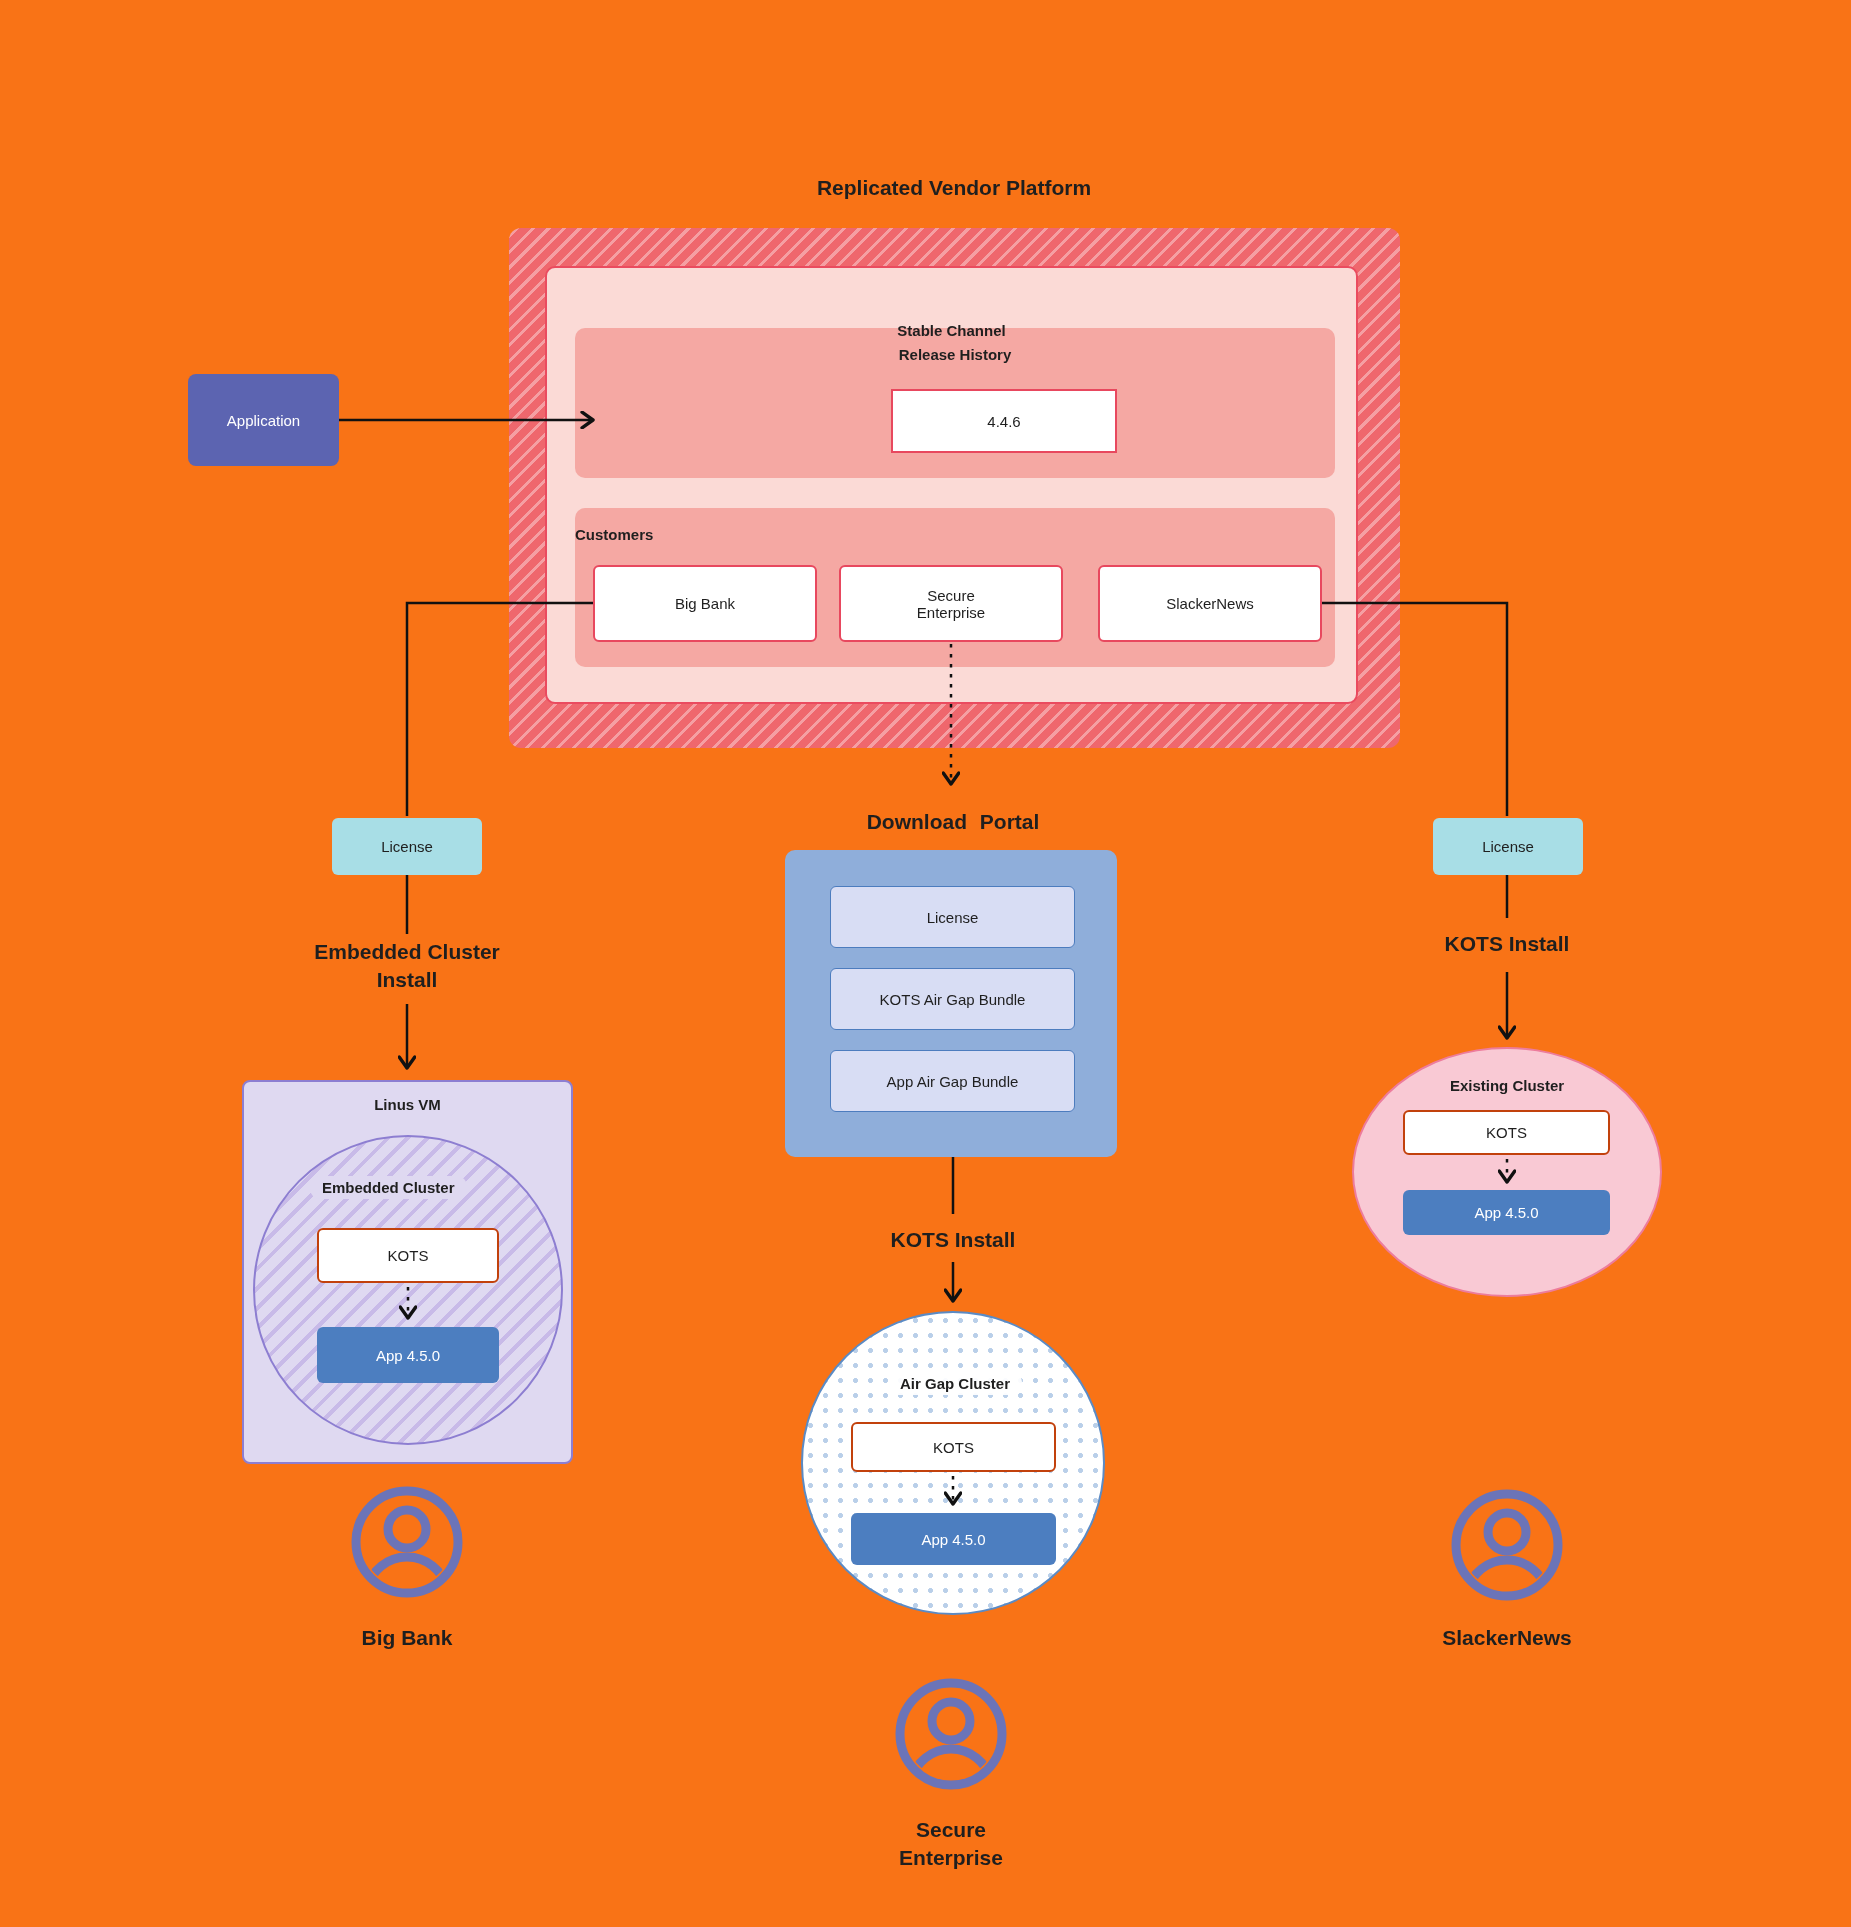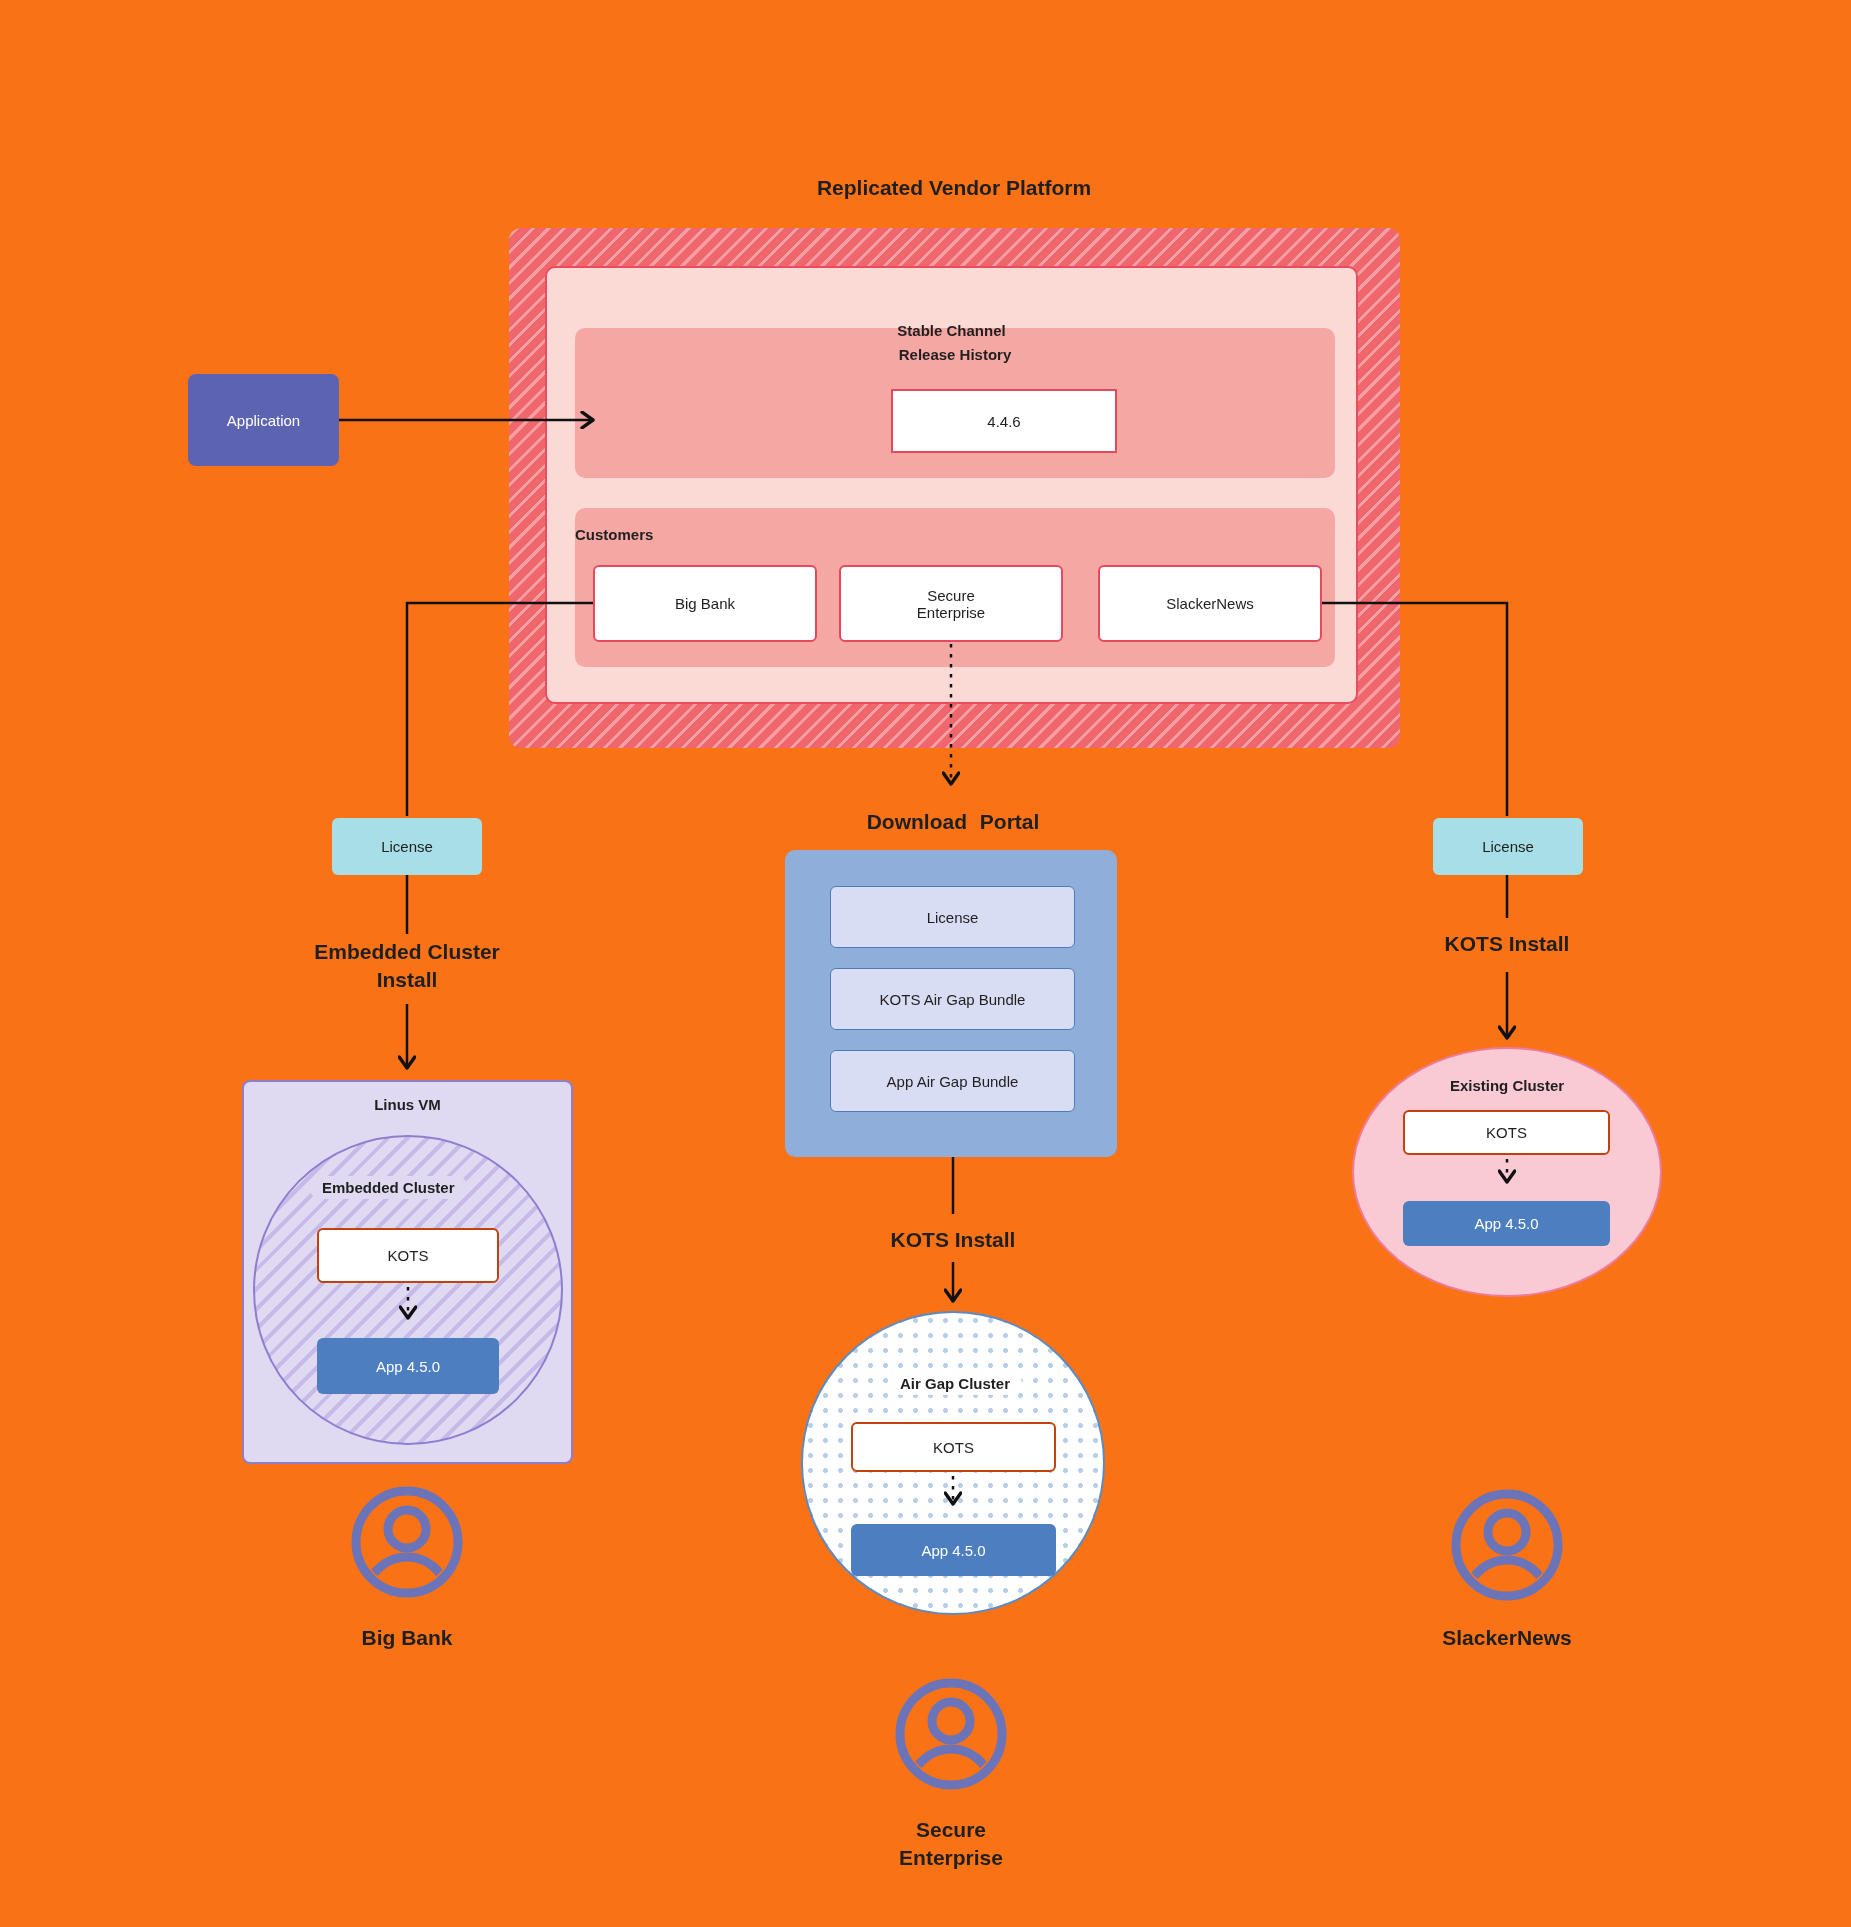--- a/index.html
+++ b/index.html
@@ -31,21 +31,21 @@
   .customer-box{width:224px;height:77px;top:565px;border-radius:6px;background:#ffffff;
     border:2px solid #E8485E;font-size:15px;z-index:50;}
   .application{left:188px;top:374px;width:151px;height:92px;border-radius:8px;background:#5C64B1;
     color:#ffffff;font-size:15px;z-index:50;}
   .diagram-title{left:554px;top:176px;width:800px;font-size:21px;font-weight:600;text-align:center;z-index:6;}
 
   
   .license-box{width:150px;height:57px;border-radius:6px;background:#A8DEE6;font-size:15px;z-index:50;}
   .flow-label{font-size:21px;font-weight:600;text-align:center;line-height:28px;z-index:6;}
   .kots-box{background:#ffffff;border:2px solid #c2410c;border-radius:6px;font-size:15px;z-index:50;}
-  .app-box{background:#4C7EC0;border-radius:6px;color:#ffffff;font-size:15px;z-index:50;margin-top:11px;}
+  .app-box{background:#4C7EC0;border-radius:6px;color:#ffffff;font-size:15px;z-index:50;}
   .user-label{font-size:21px;font-weight:600;text-align:center;line-height:28px;z-index:6;}
   .person{z-index:6;color:#6B74B8;}
 
   
   .vm-box{left:242px;top:1080px;width:331px;height:384px;border-radius:8px;background:#DFD9F1;
     border:2px solid #8D7ED1;z-index:3;}
   .vm-circle{left:253px;top:1135px;width:310px;height:310px;border-radius:50%;z-index:4;
     border:2px solid #8D7ED1;
     background:repeating-linear-gradient(-45deg,#C8BAE8 0 4px,#DFD9F1 4px 14px);}
   .pill{background:#DFD9F1;border-radius:10px;padding:3px 12px;z-index:6;}

